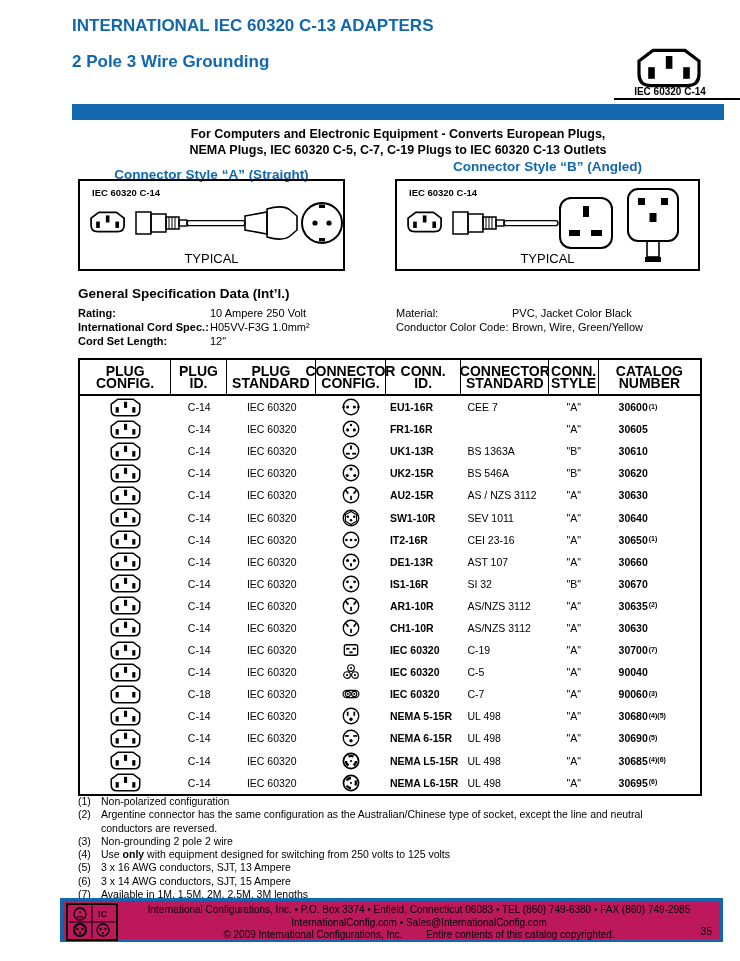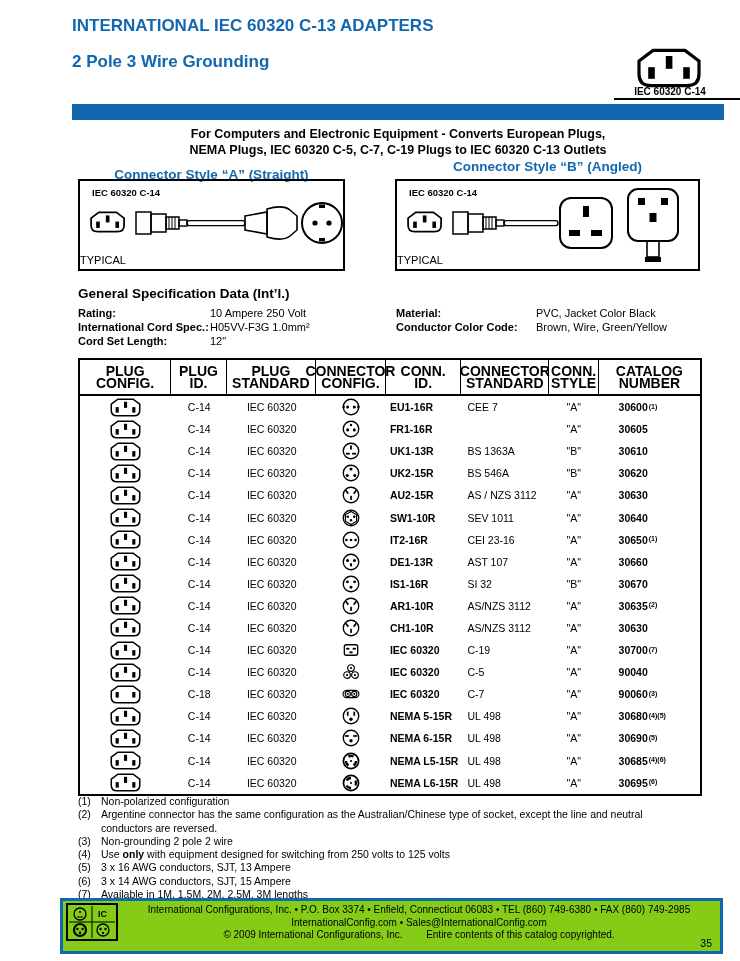--- a/index.html
+++ b/index.html
@@ -14,50 +14,50 @@
   .hdr-rule{left:614px;top:98px;width:126px;height:2px;background:#000;}
   .blue-bar{left:72px;top:104px;width:652px;height:16px;background:#1268b0;}
 
   .intro{left:72px;top:126px;width:652px;text-align:center;font-size:12.5px;font-weight:bold;line-height:16px;}
 
   .styleA-h{left:78px;top:159px;width:267px;text-align:center;font-size:13.5px;font-weight:bold;color:#1268b0;margin-top:8px;}
   .styleB-h{left:395px;top:159px;width:305px;text-align:center;font-size:13.5px;font-weight:bold;color:#1268b0;}
   .boxA{left:78px;top:179px;width:267px;height:92px;border:2px solid #000;box-sizing:border-box;}
   .boxB{left:395px;top:179px;width:305px;height:92px;border:2px solid #000;box-sizing:border-box;}
   .box-label{position:absolute;left:12px;top:6px;font-size:9.5px;font-weight:bold;}
-  .box-caption{position:absolute;left:0;bottom:3px;width:100%;text-align:left;font-size:11px;}
+  .box-caption{position:absolute;left:0;bottom:3px;width:100%;text-align:center;font-size:13px;}
   .box-draw{position:absolute;left:0;top:0;}
 
   .spec-h{left:78px;top:286px;font-size:13.5px;font-weight:bold;}
   .spec-left{left:78px;top:306px;font-size:11px;line-height:14px;}
   .spec-right{left:396px;top:306px;font-size:11px;line-height:14px;}
   .spec-row{display:flex;}
   .spec-left .spec-label{width:132px;font-weight:bold;flex:none;}
-  .spec-right .spec-label{width:140px;font-weight:bold;flex:none;}
+  .spec-right .spec-label{width:116px;font-weight:normal;flex:none;}
 
   .table{left:78px;top:358px;width:624px;border:2px solid #000;box-sizing:border-box;}
   .thead{display:flex;height:34px;border-bottom:2px solid #000;}
   .th{display:flex;flex-direction:column;justify-content:center;align-items:center;
       font-size:14px;font-weight:bold;line-height:12px;border-right:1px solid #000;box-sizing:border-box;}
   .th:last-child{border-right:none;}
   .trow{display:flex;height:22.1px;align-items:center;}
   .td{box-sizing:border-box;font-size:10.5px;display:flex;align-items:center;justify-content:center;height:100%;}
   .c0{width:92px;} .c1{width:56px;} .c2{width:90px;} .c3{width:70px;}
   .c4{width:76px;justify-content:flex-start;padding-left:4px;font-weight:bold;}
   .c5{width:88px;justify-content:flex-start;padding-left:6px;}
   .c6{width:50px;} .c7{width:102px;justify-content:flex-start;padding-left:20px;font-weight:bold;}
   .td sup{font-size:7px;margin-left:1px;font-weight:bold;position:relative;top:-1px;}
   .icon-wrap{display:inline-flex;align-items:center;justify-content:center;}
 
   .footnotes{left:78px;top:795px;width:624px;font-size:10.5px;line-height:13.3px;}
   .fn{display:flex;}
   .fn-num{width:23px;flex:none;}
   .fn-text{width:560px;}
 
-  .footer{left:60px;top:898px;width:663px;height:56px;border:3px solid #1268b0;box-sizing:border-box;background:#84cc16;}
+  .footer{left:60px;top:898px;width:663px;height:44px;border:3px solid #1268b0;box-sizing:border-box;background:#be185d;}
   .logo{position:absolute;left:3px;top:2px;width:52px;height:38px;border:2px solid #000;box-sizing:border-box;}
   .footer-text{position:absolute;left:60px;top:3px;width:592px;text-align:center;font-size:10px;line-height:12.6px;}
   .pageno{position:absolute;right:8px;bottom:2px;font-size:10.5px;}
 </style>
 </head>
 <body>
 
 <div class="page">
 
   <div class="abs title1">INTERNATIONAL IEC 60320 C-13 ADAPTERS</div>

